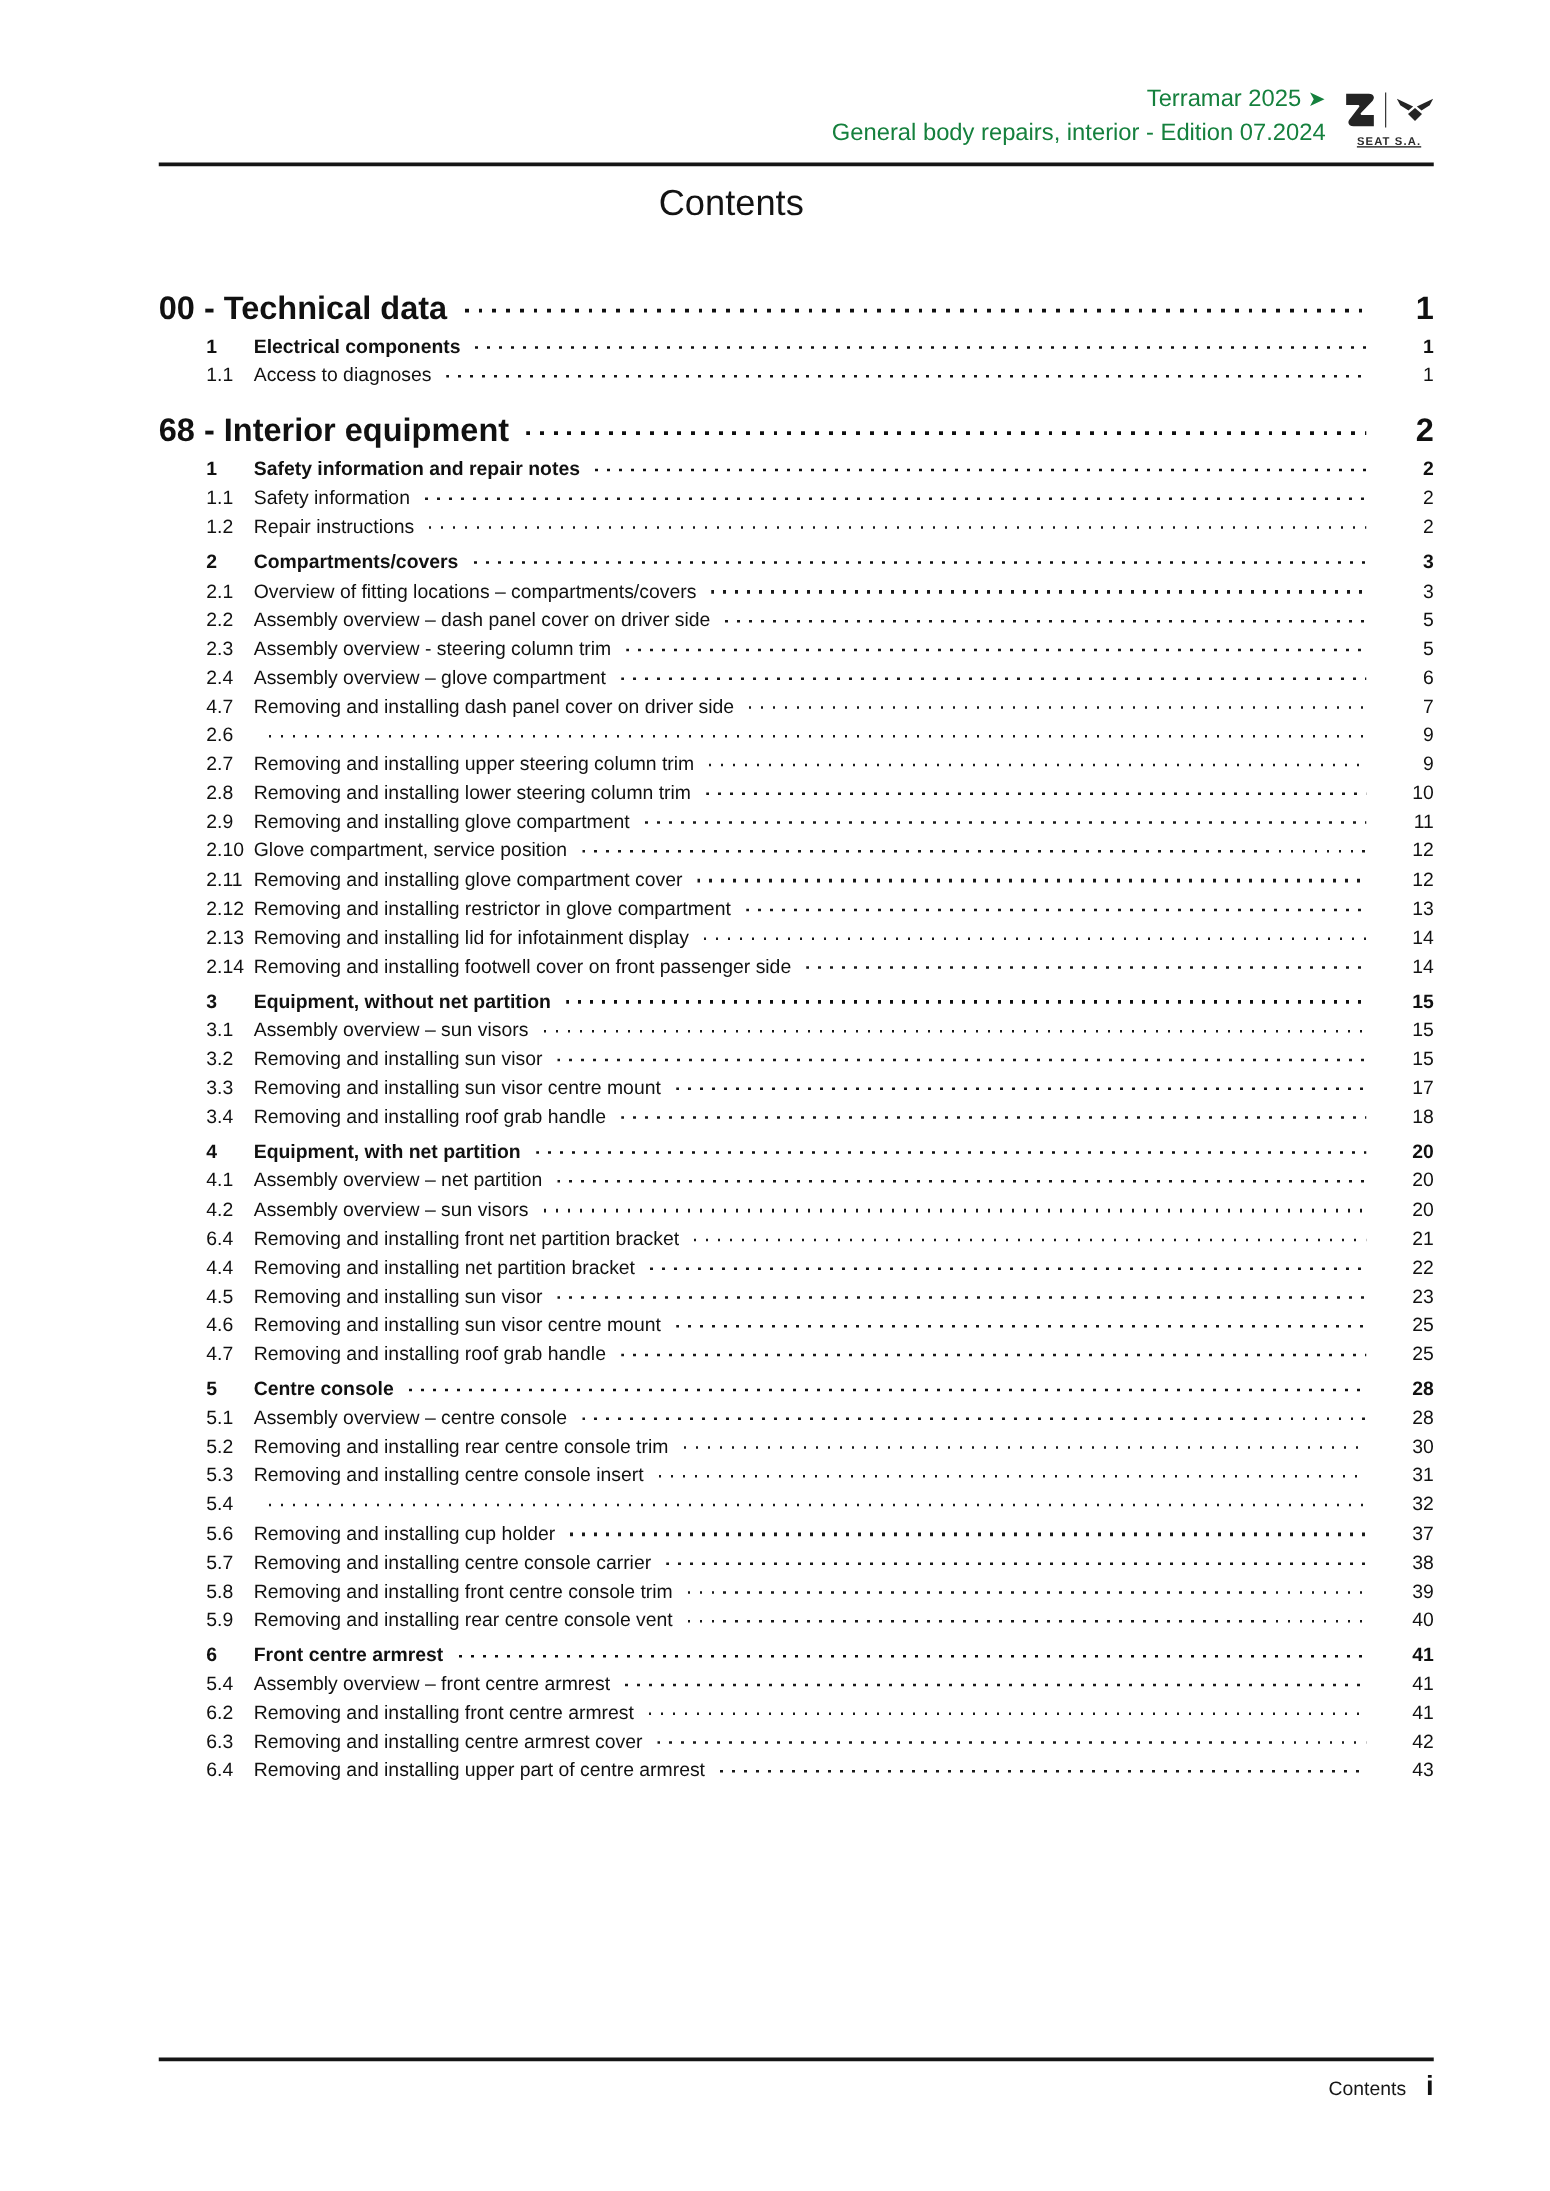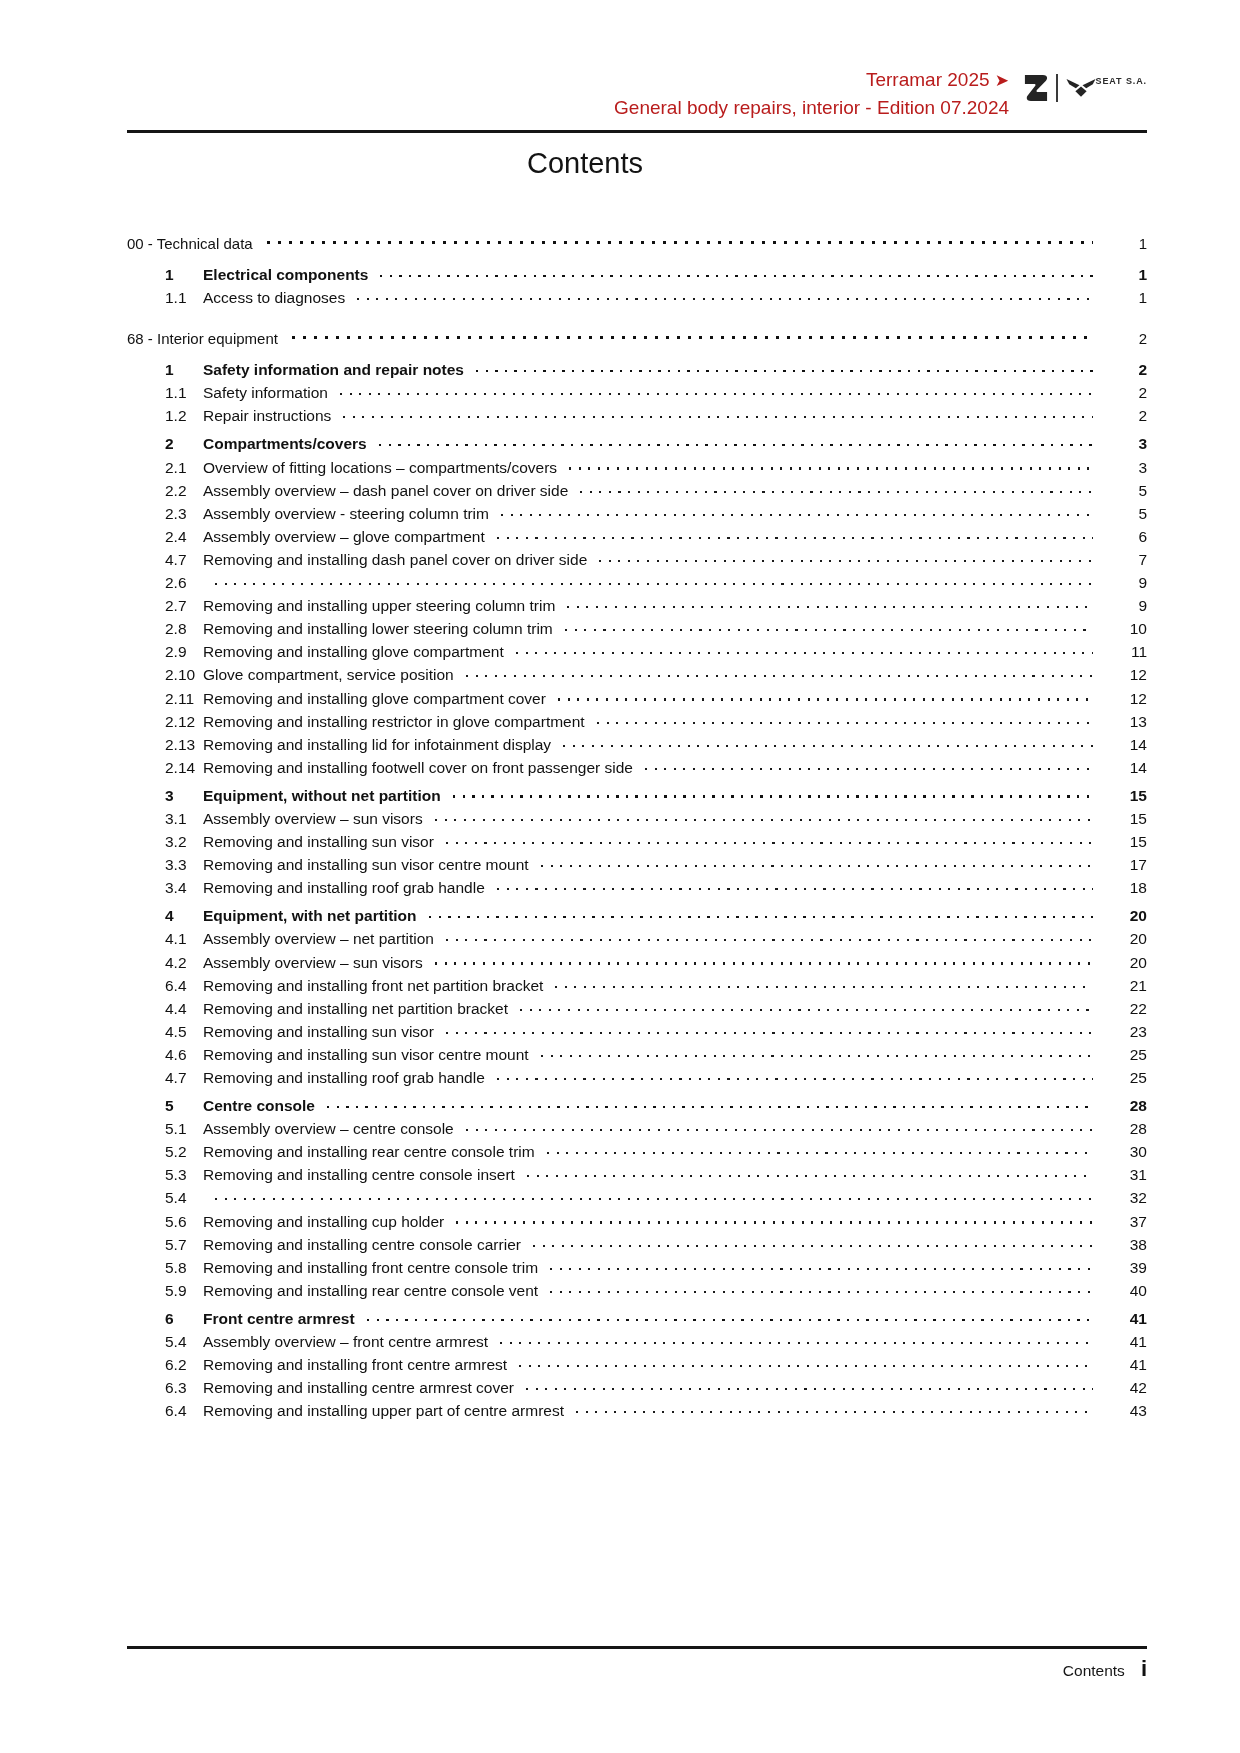--- a/index.html
+++ b/index.html
@@ -8,24 +8,24 @@
     background:#ffffff; color:#111;
     font-family:"Liberation Sans", sans-serif;
     overflow:hidden;
   }
 
   
   .header {
     position:absolute; top:66px; left:127px; width:1020px;
     display:flex; justify-content:flex-end; align-items:flex-start; gap:15px;
   }
-  .header-text { text-align:right; font-size:19px; line-height:27px; color:#b91c1c; }
+  .header-text { text-align:right; font-size:19px; line-height:27px; color:#15803d; }
   .header-line1 { white-space:nowrap; }
   .arrow-glyph { font-size:17px; letter-spacing:0; }
-  .header-logos { display:flex; flex-direction:row; align-items:flex-start; padding-top:6px; }
+  .header-logos { display:flex; flex-direction:column; align-items:center; padding-top:6px;text-decoration:underline; }
   .logo-row { display:flex; align-items:center; gap:8px; height:32px; }
   .logo-divider { width:1.5px; height:28px; background:#3a3a3a; }
   .logo-caption { font-size:9px; font-weight:700; letter-spacing:0.9px; color:#2b2b2b; margin-top:4px; white-space:nowrap; }
   .header-rule { position:absolute; top:130px; left:127px; width:1020px; height:2.5px; background:#151515; }
 
   
   .page-title {
     position:absolute; top:147px; left:127px; width:916px;
     text-align:center; font-size:29px; color:#131313;
   }
@@ -42,21 +42,21 @@
     background-image:repeating-linear-gradient(to right,#1a1a1a 0 2.1px, transparent 2.1px 9.6px);
   }
   .row .page { flex:0 0 52px; text-align:right; }
 
   .row.sub, .row.sec { font-size:15.5px; line-height:23.1px; padding-left:38px; }
   .row.sec { font-weight:700; margin-top:5px; }
   .row.sec .leader::after {
     height:2.4px;
     background-image:repeating-linear-gradient(to right,#101010 0 2.4px, transparent 2.4px 9.6px);
   }
-  .row.chapter { font-size:15px; font-weight:400; line-height:29px; margin-top:15px; }
+  .row.chapter { font-size:26px; font-weight:700; line-height:29px; margin-top:15px; }
   .row.chapter .leader::after {
     height:3px; bottom:5px; left:14px;
     background-image:repeating-linear-gradient(to right,#101010 0 3px, transparent 3px 11px);
   }
 
   
   .footer-rule { position:absolute; top:1646px; left:127px; width:1020px; height:2.5px; background:#151515; }
   .footer {
     position:absolute; top:1656px; left:127px; width:1020px;
     display:flex; justify-content:flex-end; align-items:baseline; gap:16px;

